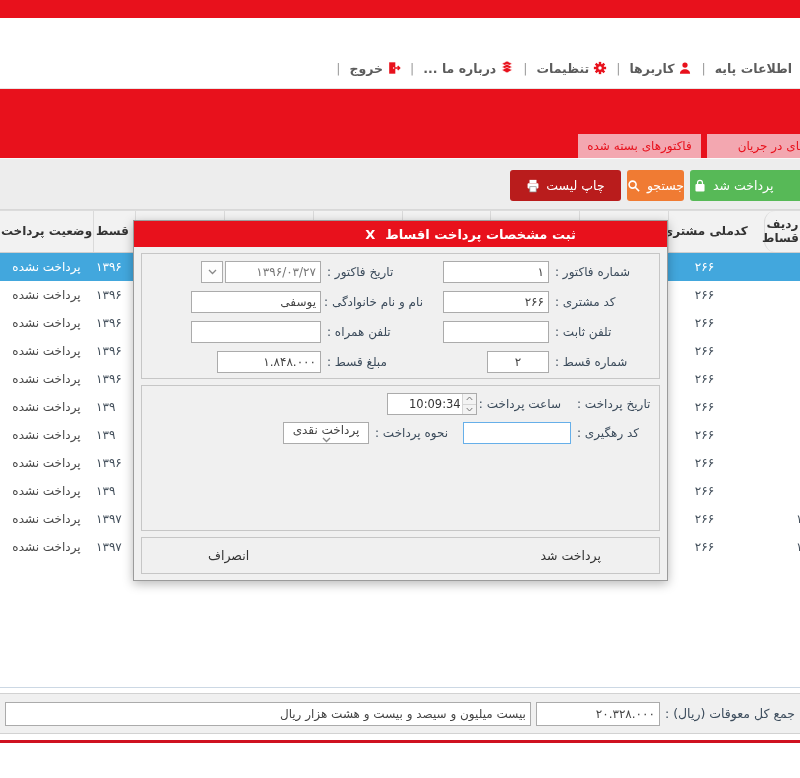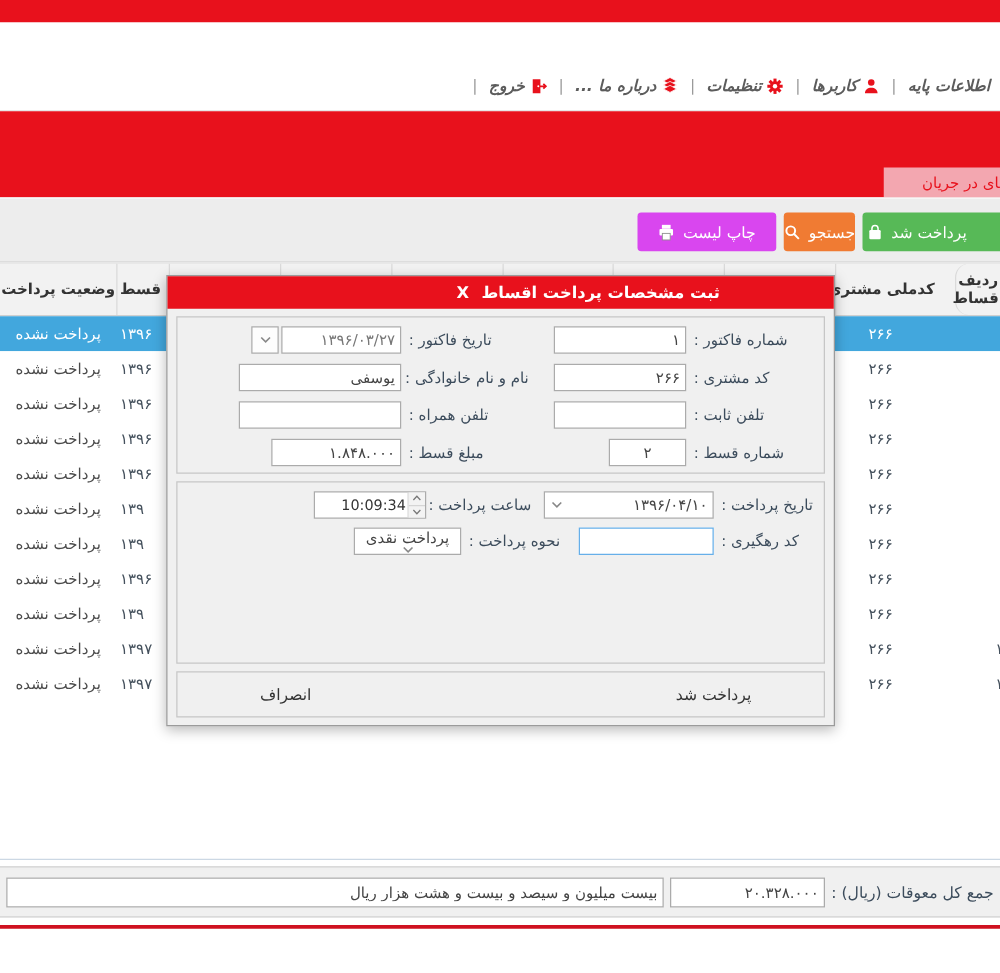--- a/index.html
+++ b/index.html
@@ -6,40 +6,40 @@
   body { background: #fff; }
   #root {
     position: relative; width: 800px; height: 778px; overflow: hidden;
     direction: rtl; font-family: "DejaVu Sans", sans-serif; background: #fff;
     font-size: 13px; color: #444;
   }
   
   .topbar { position: absolute; top: 0; left: 0; right: 0; height: 18px; background: #e8111c; }
   .appheader { position: absolute; top: 18px; left: 0; right: 0; height: 71px; background: #fff; border-bottom: 1px solid #e6e6e6; }
   .menu { position: absolute; top: 43px; right: 8px; display: flex; align-items: center; gap: 9px; font-size: 12.5px; font-weight: 700; color: #5c5c5c; }
-  .mi { display: flex; align-items: flex-end; gap: 4px; cursor: pointer; text-decoration: none; color: #5c5c5c; white-space: nowrap; font-style: italic; }
+  .mi { display: flex; align-items: flex-start; gap: 4px; cursor: pointer; text-decoration: none; color: #5c5c5c; white-space: nowrap; }
   .micon { display: inline-flex; width: 14px; height: 14px; }
   .micon svg { width: 14px; height: 14px; }
   .sep { color: #9a9a9a; font-weight: 400; }
   
   .redband { position: absolute; top: 89px; left: 0; right: 0; height: 69px; background: #e8111c; }
   .tab { position: absolute; bottom: 0; height: 24px; background: #f3a7b0; color: #e8111c;
          font-size: 12px; display: flex; align-items: center; justify-content: center; cursor: pointer; white-space: nowrap; }
   .tab-open { left: 707px; width: 160px; }
   .tab-closed { left: 578px; width: 123px; }
   
   .toolbar { position: absolute; top: 158px; left: 0; right: 0; height: 52px; background: #ededed;
              border-top: 1px solid #f9f9f9; border-bottom: 1px solid #d8d8d8; }
   .btn { position: absolute; top: 11px; height: 31px; border: none; border-radius: 3px; color: #fff;
          font-family: "DejaVu Sans", sans-serif; font-size: 12.5px; display: flex; align-items: center;
          justify-content: center; gap: 6px; direction: ltr; cursor: pointer; }
   .btn svg { width: 14px; height: 14px; }
   .btn-paid   { left: 690px; width: 128px; background: #57b957; justify-content: flex-start; padding-left: 3px; }
   .btn-search { left: 627px; width: 57px;  background: #f07b33; }
-  .btn-print  { left: 510px; width: 111px; background: #d946ef; }
+  .btn-print  { left: 510px; width: 111px; background: #b91c1c; }
   
   .table { position: absolute; top: 210px; left: 0; right: 0; height: 478px; background: #fff;
            border-top: 1px solid #dcdcdc; border-bottom: 1px solid #ccd8e4; }
   .grid { display: grid; grid-template-columns: 59px 73px repeat(6, 1fr) 42px 93px; }
   .thead { height: 42px; background: #f2f2f2; border-bottom: 1px solid #cfcfcf;
            font-size: 12px; font-weight: 700; color: #333; }
   .th { display: flex; align-items: center; justify-content: center; text-align: center;
         border-left: 1px solid #dadada; line-height: 1.15; cursor: pointer; overflow: visible; white-space: nowrap; }
   .th-row { white-space: normal; width: 36px; padding: 0 6px; border-radius: 11px; }
   .th-date { justify-content: flex-end; padding-left: 2px; }
@@ -161,20 +161,21 @@
             </svg>
         </span>
         <span>خروج</span>
       </a>
       <span class="sep">|</span>
     </nav>
   </div>
 
   <div class="redband">
     <div class="tab tab-open">فاکتورهای در جریان</div>
+    <div class="tab tab-closed">فاکتورهای بسته شده</div>
   </div>
 
   <div class="toolbar">
     <button class="btn btn-paid">
       <span style="display:inline-flex">
         <svg viewBox="0 0 16 16">
             <path d="M5.2 6V4.4a2.8 2.8 0 015.6 0V6" stroke="#fff" stroke-width="1.4" fill="none"></path>
             <rect x="2.8" y="5.6" width="10.4" height="8.6" rx="1.2" fill="#fff"></rect>
           </svg>
       </span>
@@ -404,28 +405,20 @@
         <input class="inp i62" value="۲" style="">
         <span class="sp64"></span>
         <span class="lbl wB">مبلغ قسط :</span>
         <input class="inp i104" value="۱.۸۴۸.۰۰۰" style="">
       </div>
     </div>
 
     <div class="panel p2">
       <div class="frow">
         <span class="lbl wC">تاریخ پرداخت :</span>
-        <div class="combo c136">
-          <span class="cval">۱۳۹۶/۰۴/۱۰</span>
-          <span class="chev">
-            <svg width="9" height="6" viewBox="0 0 9 6">
-                <path d="M1 1l3.5 3.5L8 1" stroke="#888" stroke-width="1.3" fill="none"></path>
-              </svg>
-          </span>
-        </div>
         <span class="sp10"></span>
         <span class="lbl wC">ساعت پرداخت :</span>
         <div class="timebox">
           <span class="tval">10:09:34</span>
           <span class="spin">
             <span>
                 <svg width="7" height="5" viewBox="0 0 7 5">
                   <path d="M.7 4L3.5 1l2.8 3" stroke="#777" fill="none"></path>
                 </svg>
               </span>

